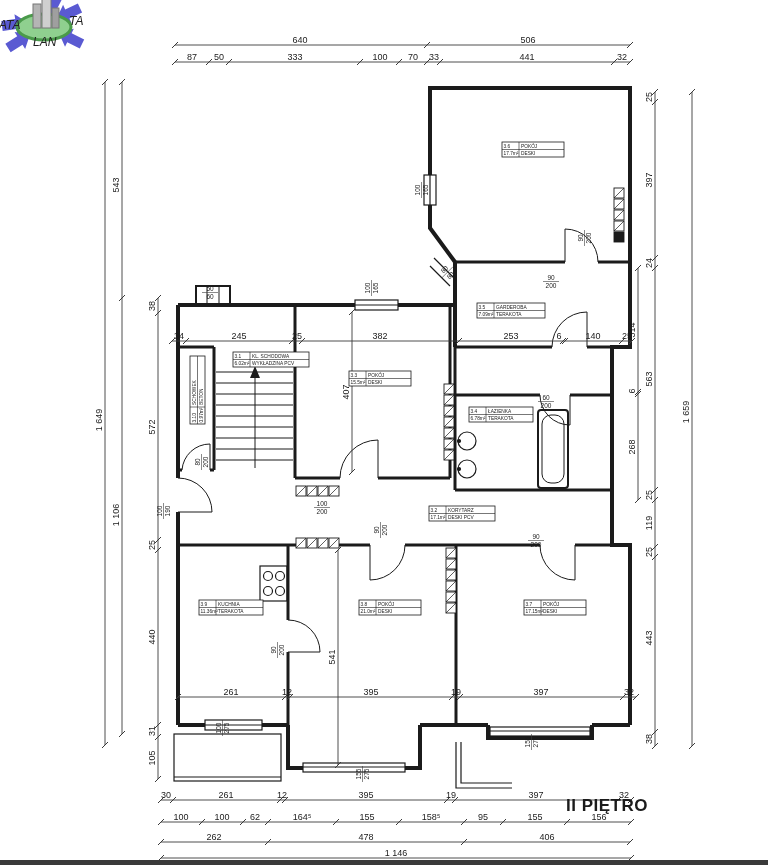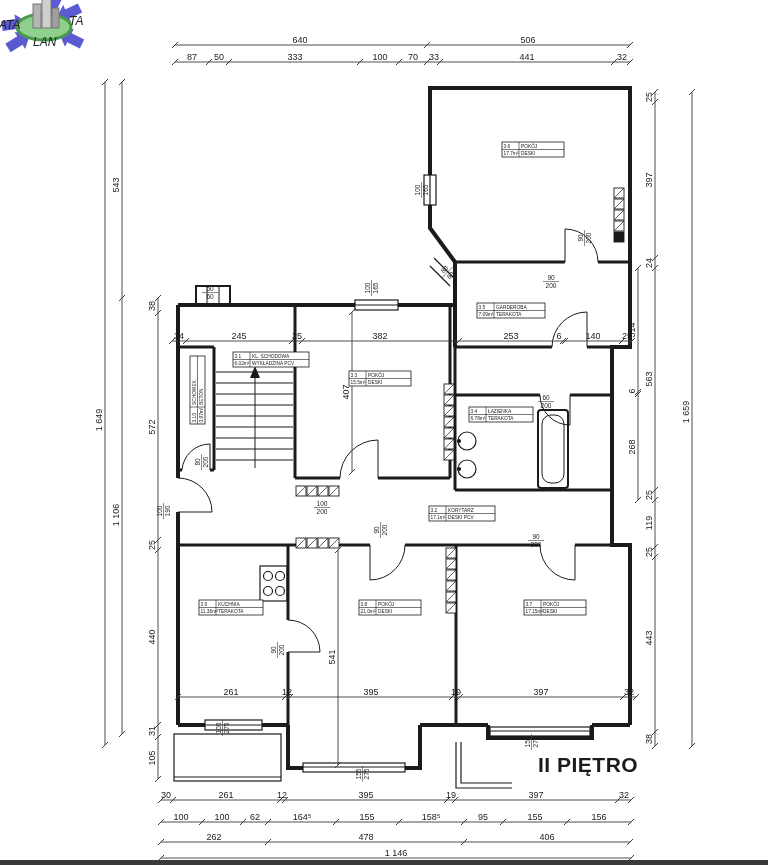--- a/index.html
+++ b/index.html
@@ -3,22 +3,22 @@
 <meta charset="utf-8">
 <style>
   html,body{margin:0;padding:0;}
   body{
     width:768px;height:865px;position:relative;background:#ffffff;
     font-family:"Liberation Sans", sans-serif;overflow:hidden;
   }
   #plan-wrap{position:absolute;left:0;top:0;width:768px;height:865px;}
   svg text{font-family:"Liberation Sans", sans-serif;}
   #floor-title{
-    position:absolute;left:538px;top:753px;width:110px;text-align:left;
-    font-weight:bold;font-size:21px;color:#1b1b1b;letter-spacing:.5px;
+    position:absolute;left:538px;top:796px;width:110px;text-align:right;
+    font-weight:bold;font-size:17px;color:#1b1b1b;letter-spacing:.5px;
   }
   #edge-bar{position:absolute;left:0;bottom:0;width:768px;height:5px;background:#3a3a3a;}
 </style>
 </head>
 <body>
 
 <div id="plan-wrap">
 <svg id="plan" width="768" height="865" viewBox="0 0 768 865">
 
   <g id="logo" transform="translate(-4,-4)">

